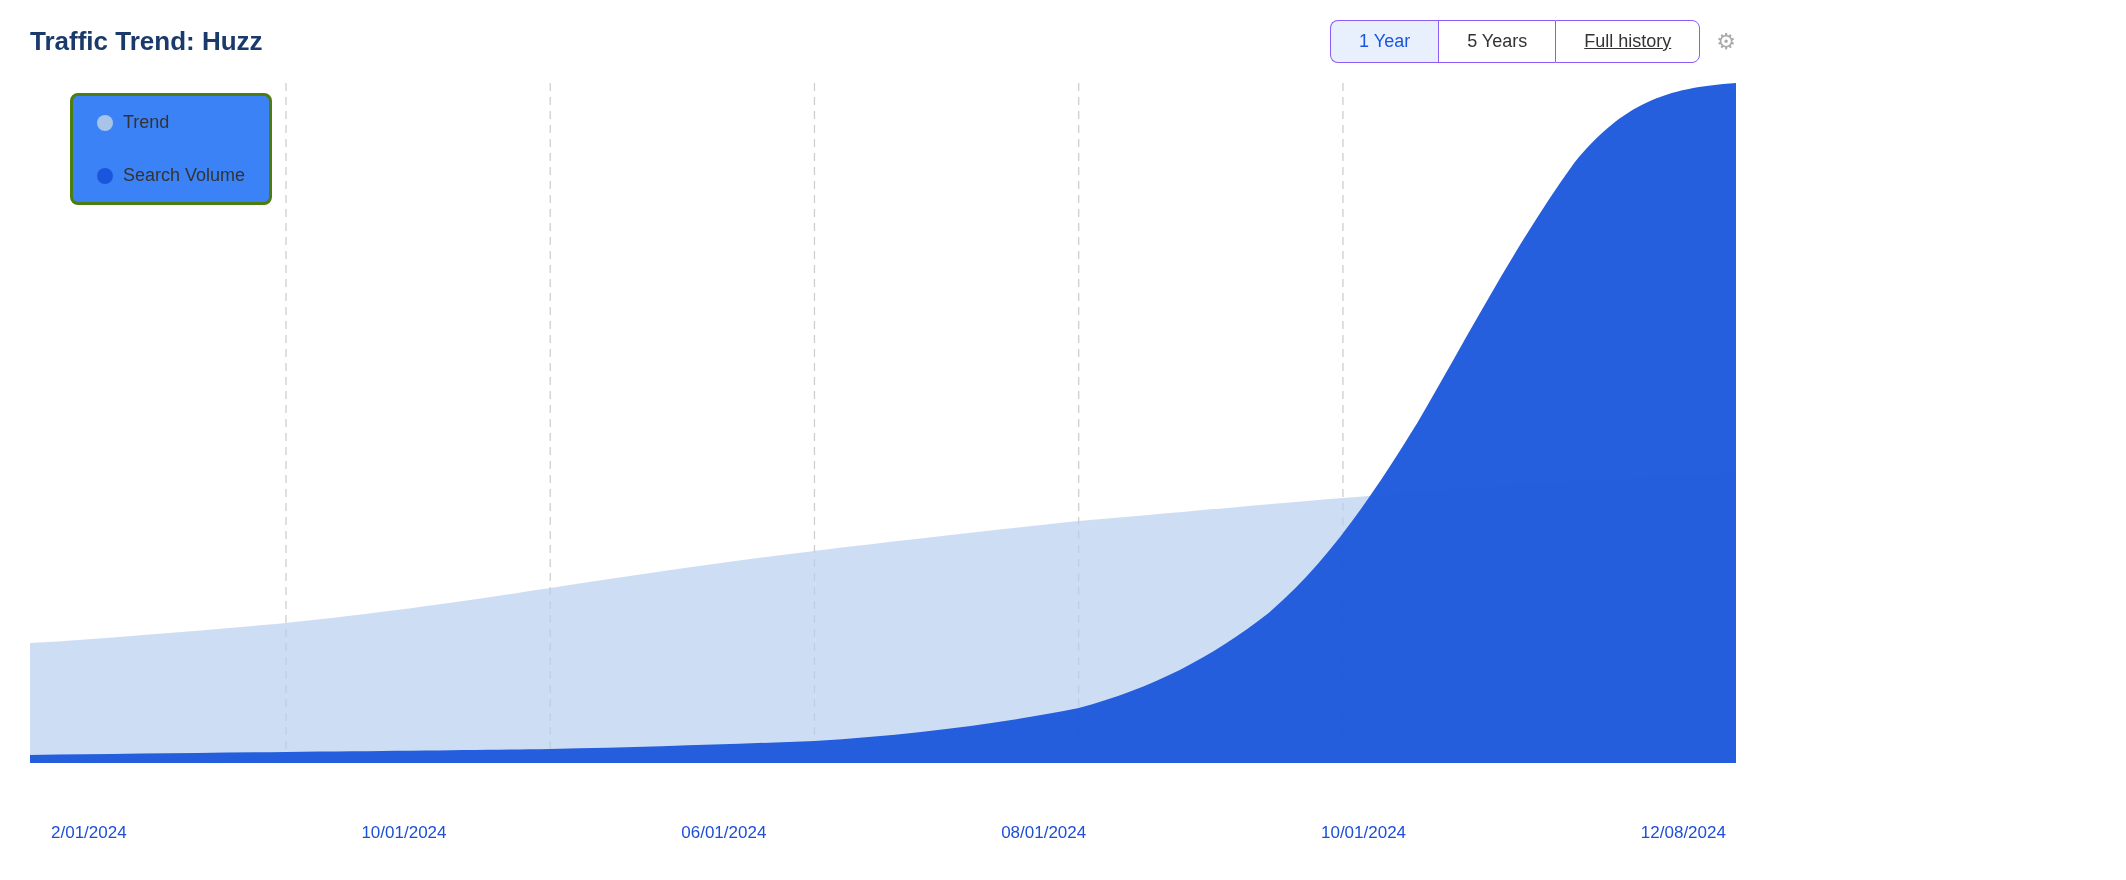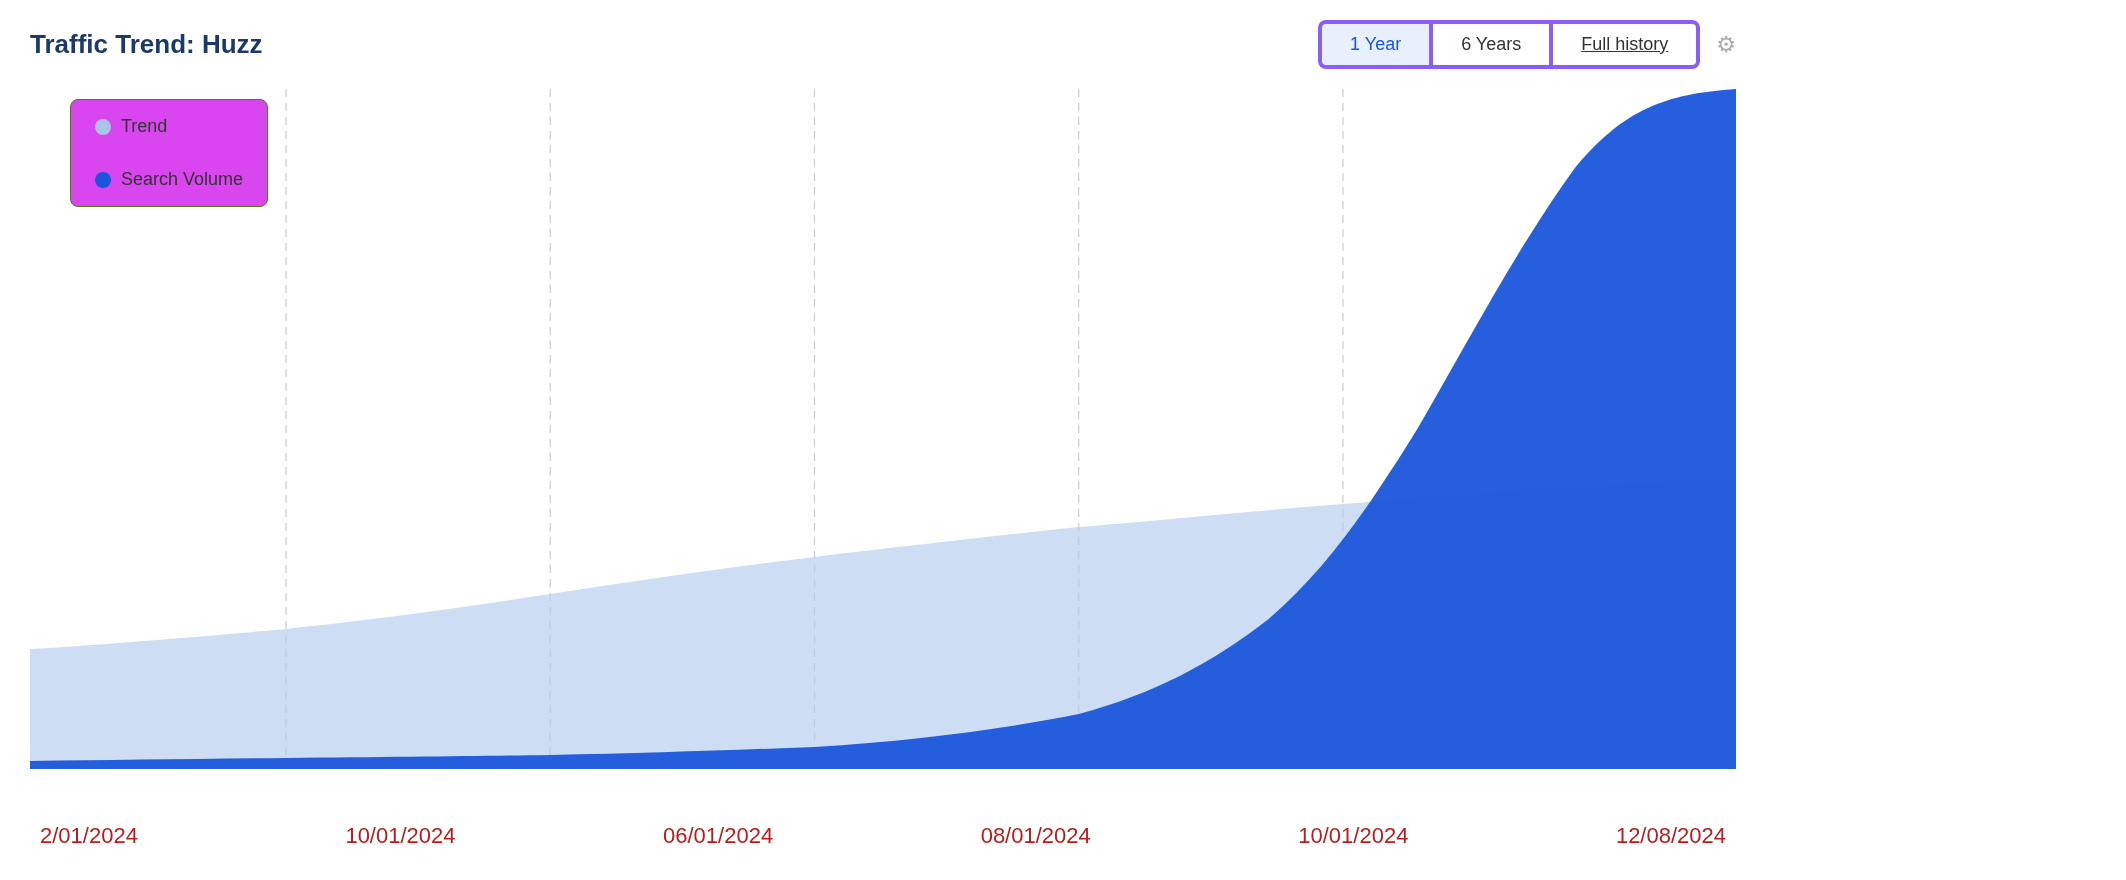--- a/index.html
+++ b/index.html
@@ -29,21 +29,21 @@
       color: #1a3a6b;
     }
     .controls {
       display: flex;
       align-items: center;
       gap: 0;
     }
     .time-btn {
       padding: 10px 28px;
       font-size: 18px;
-      border: 4px solid #8b5cf6;
+      border: 1px solid #8b5cf6;
       background: #fff;
       cursor: pointer;
       color: #333;
       font-family: inherit;
     }
     .time-btn:first-child {
       border-radius: 8px 0 0 8px;
       background: #e8f0fe;
       border-right: none;
       color: #1a56db;
@@ -66,22 +66,22 @@
     }
     .chart-area {
       position: relative;
       width: 100%;
       height: 760px;
     }
     .legend {
       position: absolute;
       top: 10px;
       left: 40px;
-      background: #d946ef;
-      border: 1px solid #4d7c0f;
+      background: #3b82f6;
+      border: 3px solid #4d7c0f;
       border-radius: 8px;
       padding: 16px 24px;
       z-index: 10;
     }
     .legend-item {
       display: flex;
       align-items: center;
       gap: 10px;
       font-size: 18px;
       color: #333;
@@ -101,40 +101,41 @@
     .x-axis-labels {
       position: absolute;
       bottom: 0;
       left: 0;
       right: 0;
       display: flex;
       justify-content: space-between;
       padding: 0 10px;
     }
     .x-label {
-      font-size: 22px;
-      color: #b91c1c;
+      font-size: 17px;
+      color: #1d4ed8;
+      margin-left: 11px;
     }
     svg.chart-svg {
       position: absolute;
       top: 0;
       left: 0;
       width: 100%;
       height: 720px;
     }
   </style>
 </head>
 <body>
 
 <div class="container">
   <div class="header">
     <h1 class="title">Traffic Trend: Huzz</h1>
     <div class="controls">
       <button class="time-btn">1 Year</button>
-      <button class="time-btn">6 Years</button>
+      <button class="time-btn">5 Years</button>
       <button class="time-btn">Full history</button>
       <button class="gear-btn">
         <span>⚙</span>
       </button>
     </div>
   </div>
 
   <div class="chart-area">
 
     <div class="legend">

